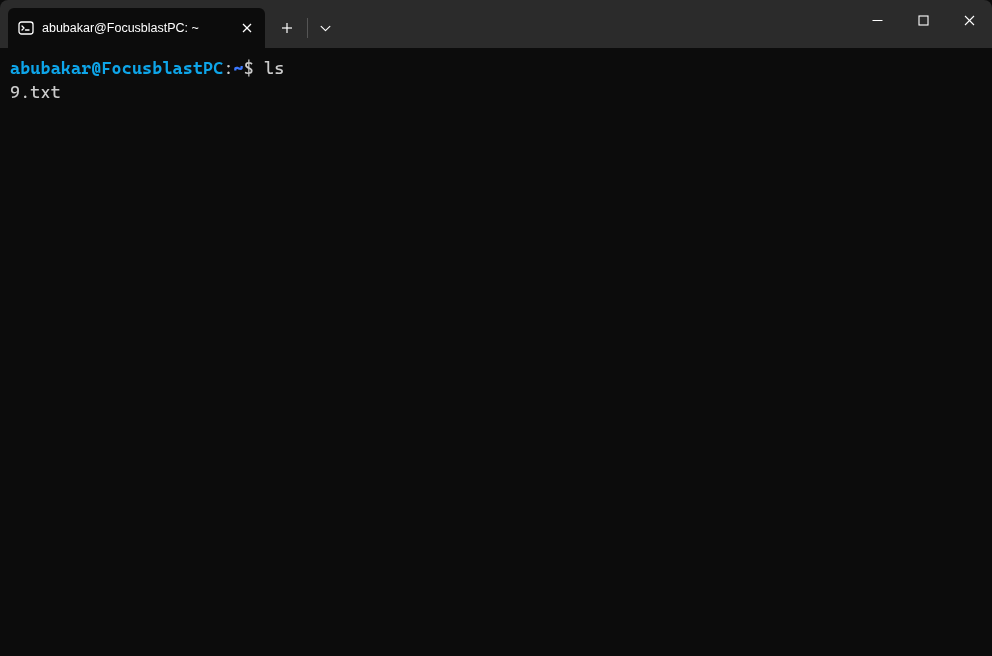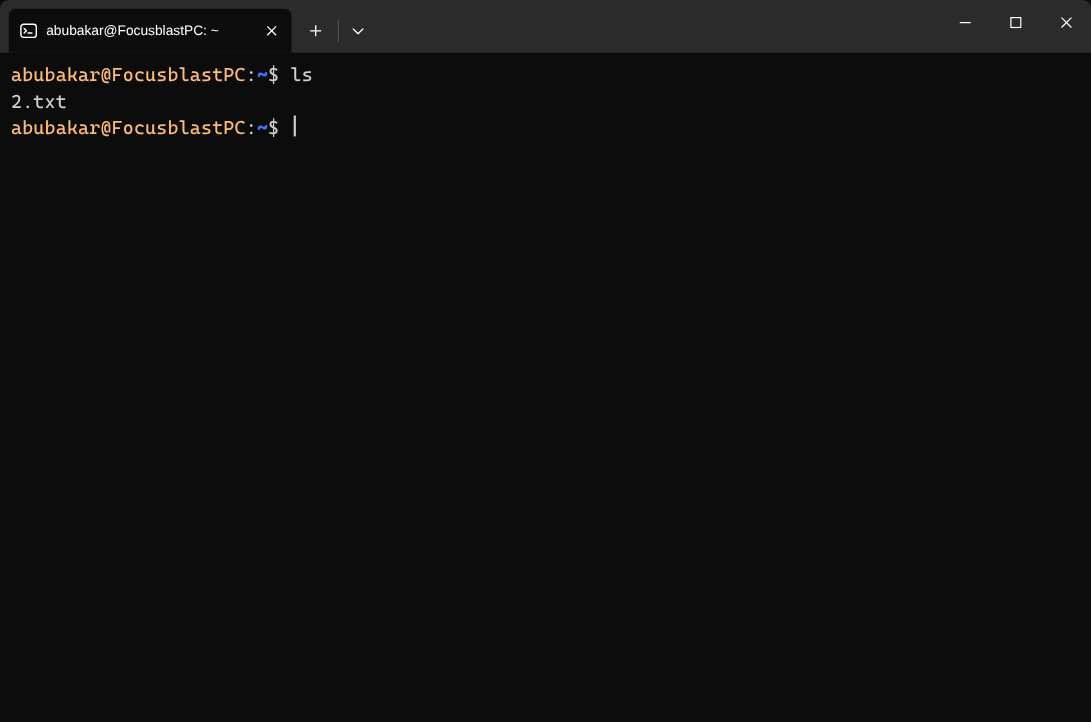--- a/index.html
+++ b/index.html
@@ -112,22 +112,22 @@
       font-size: 17px;
       line-height: 24px;
       color: #cccccc;
       font-family: 'Cascadia Mono', 'Consolas', monospace;
       letter-spacing: 0.2px;
     }
     .line {
       white-space: pre;
     }
     .prompt-user {
-      color: #fdba74;
-      font-weight: normal;
+      color: #0ea5e9;
+      font-weight: bold;
     }
     .prompt-colon {
       color: #cccccc;
     }
     .prompt-path {
       color: #3b78ff;
       font-weight: bold;
     }
     .prompt-dollar {
       color: #cccccc;
@@ -198,15 +198,14 @@
       <svg width="11" height="11" viewBox="0 0 11 11">
         <line x1="1" y1="1" x2="10" y2="10" stroke="#ffffff" stroke-width="1.1"></line>
         <line x1="10" y1="1" x2="1" y2="10" stroke="#ffffff" stroke-width="1.1"></line>
       </svg>
     </div>
   </div>
 </div>
 
 <div class="terminal-content">
   <div class="line"><span class="prompt-user">abubakar@FocusblastPC</span><span class="prompt-colon">:</span><span class="prompt-path">~</span><span class="prompt-dollar">$ </span><span class="command-text">ls</span></div>
-  <div class="line"><span class="output-text">2.txt</span></div>
-  <div class="line"><span class="prompt-user">abubakar@FocusblastPC</span><span class="prompt-colon">:</span><span class="prompt-path">~</span><span class="prompt-dollar">$ </span><span class="cursor"></span></div>
+  <div class="line"><span class="output-text">9.txt</span></div>
 </div>
 
 </body></html>

